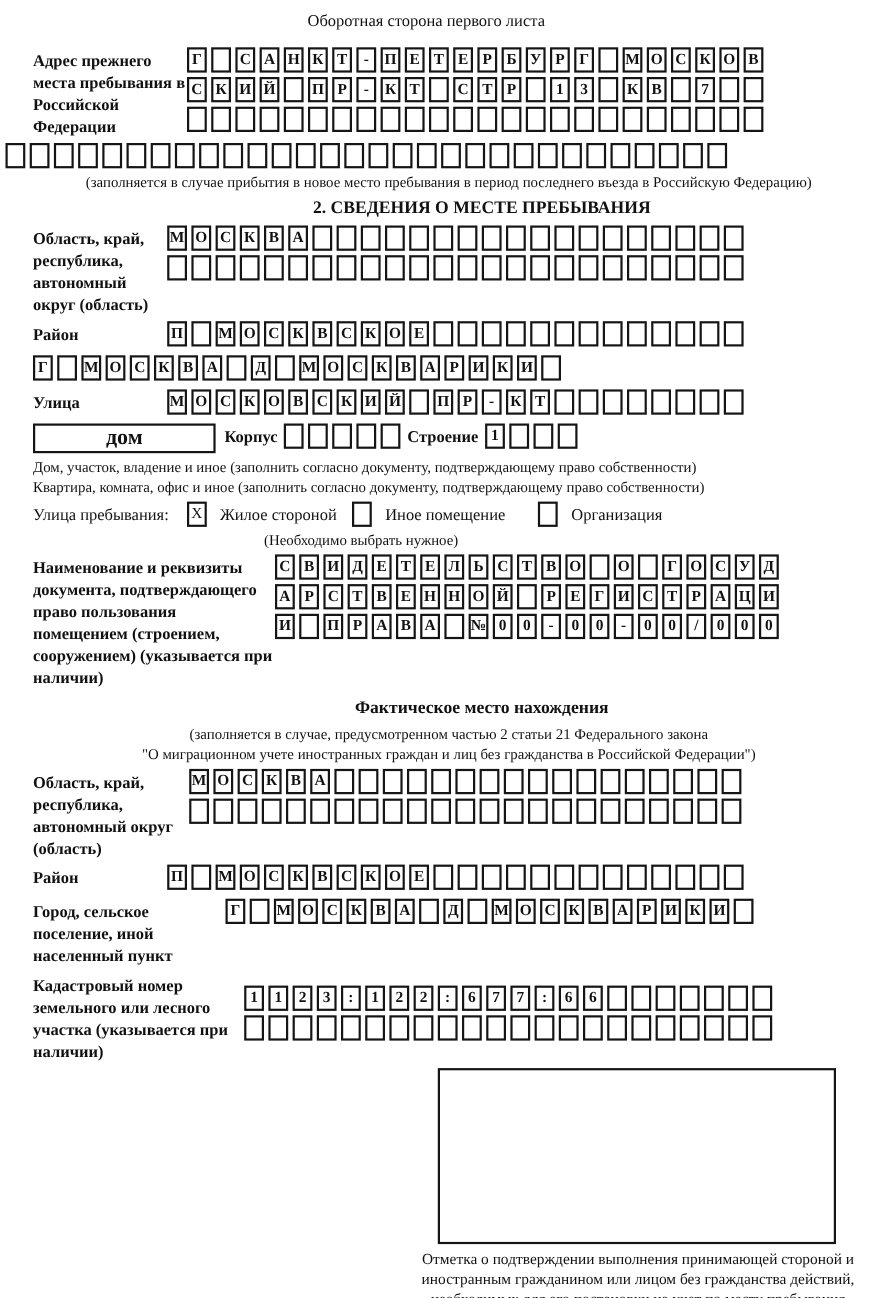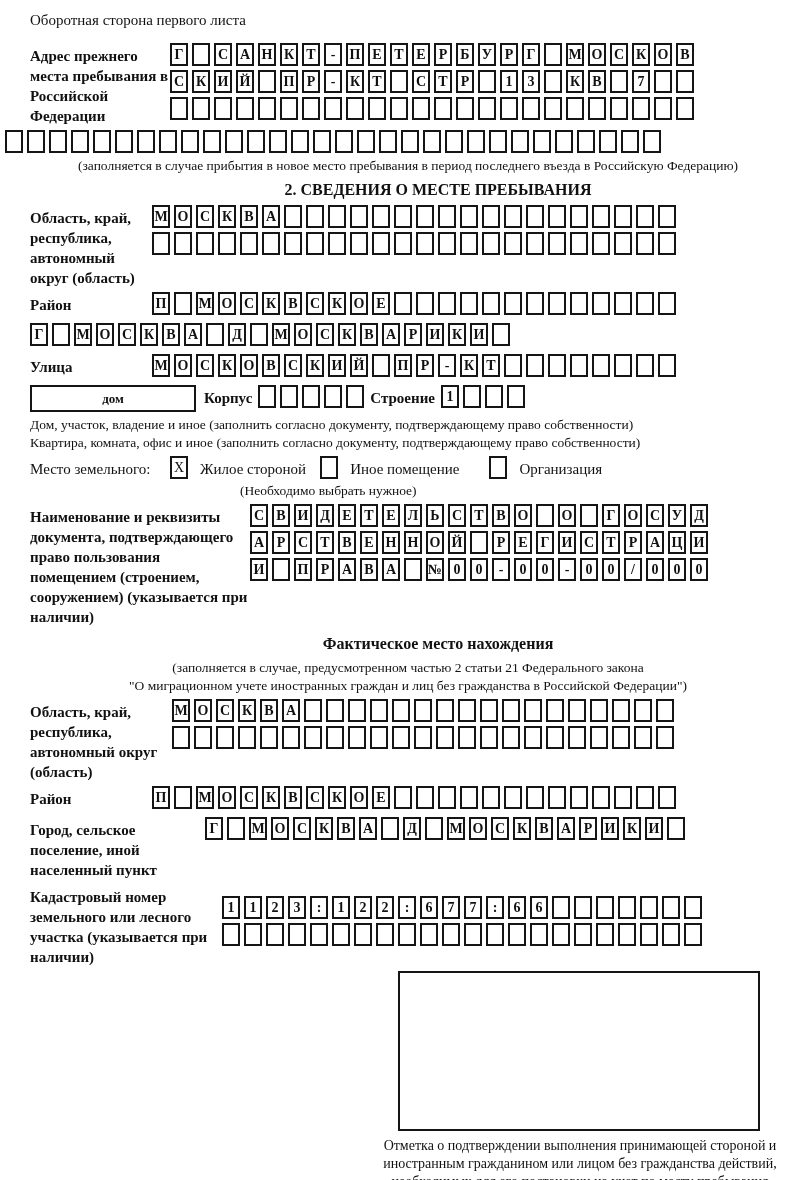--- a/index.html
+++ b/index.html
@@ -5,41 +5,41 @@
   * { box-sizing: border-box; margin: 0; padding: 0; }
   html,body { background:#ffffff; }
   body {
     width: 800px; height: 1180px;
     font-family: "Liberation Serif", "DejaVu Serif", serif;
     color: #111;
     overflow: hidden;
   }
   .page { width: 800px; height: 1180px; padding: 12px 0 0 30px; position: relative; }
 
-  .header-note { text-align: left; padding-right: 55px; font-size: 15px; margin-bottom: 14px; }
+  .header-note { text-align: center; padding-right: 55px; font-size: 15px; margin-bottom: 14px; }
 
   .field { display: flex; align-items: flex-start; margin-bottom: 4px; font-weight: bold; }
   .flabel { font-size: 15px; line-height: 20px; padding-top: 3px; flex-shrink: 0; }
 
   .boxrow { white-space: nowrap; height: 27px; }
   .cell {
     display: inline-block; width: 18px; height: 23px;
     border: 2px solid #151515; margin-right: 4px;
     font-size: 14px; line-height: 20px; text-align: center;
     vertical-align: top; background: #fff;
   }
   .center { width: 800px; margin-left: -30px; text-align: center; padding-left: 16px; }
   .note { font-size: 13.5px; line-height: 18px; }
   .title { font-size: 16px; font-weight: bold; line-height: 22px; margin: 4px 0 4px; }
 
   .fullrow { margin-left: -25px; }
 
   .named-box {
     display: inline-block; border: 2px solid #151515; height: 27px;
-    font-size: 13px; line-height: 23px; text-align: center;
+    font-size: 20px; line-height: 23px; text-align: center;
     vertical-align: top; margin-right: 6px;
   }
   .inline-label { font-size: 15px; line-height: 27px; display:inline-block; vertical-align: top; margin: 0 6px 0 2px; }
 
   .stay-row { display: flex; align-items: center; margin-top: 4px; height: 26px; }
   .stay-row .flabel { padding-top: 0; }
   .stay-gap { width: 16px; }
   .stay-opt-label { font-size: 15px; margin: 0 14px 0 8px; }
 
   .cad-rows { padding-top: 12px; }
@@ -95,21 +95,21 @@
     <div class="inline-label">Корпус</div>
     <div class="boxrow"><span class="cell"></span><span class="cell"></span><span class="cell"></span><span class="cell"></span><span class="cell"></span></div>
     <div class="inline-label">Строение</div>
     <div class="boxrow"><span class="cell">1</span><span class="cell"></span><span class="cell"></span><span class="cell"></span></div>
   </div>
   <div class="note">Дом, участок, владение и иное (заполнить согласно документу, подтверждающему право собственности)</div>
 
   <div class="note">Квартира, комната, офис и иное (заполнить согласно документу, подтверждающему право собственности)</div>
 
   <div class="stay-row">
-    <div class="flabel" style="width:140px">Место земельного:</div>
+    <div class="flabel" style="width:140px">Улица пребывания:</div>
     <div class="boxrow"><span class="cell">X</span></div>
     <div class="stay-opt-label">Жилое стороной</div>
     <div class="boxrow"><span class="cell"></span></div>
     <div class="stay-opt-label">Иное помещение</div>
     <div class="stay-gap"></div>
     <div class="boxrow"><span class="cell"></span></div>
     <div class="stay-opt-label">Организация</div>
   </div>
   <div class="note" style="margin-left:210px; margin-bottom:4px">(Необходимо выбрать нужное)</div>
 

